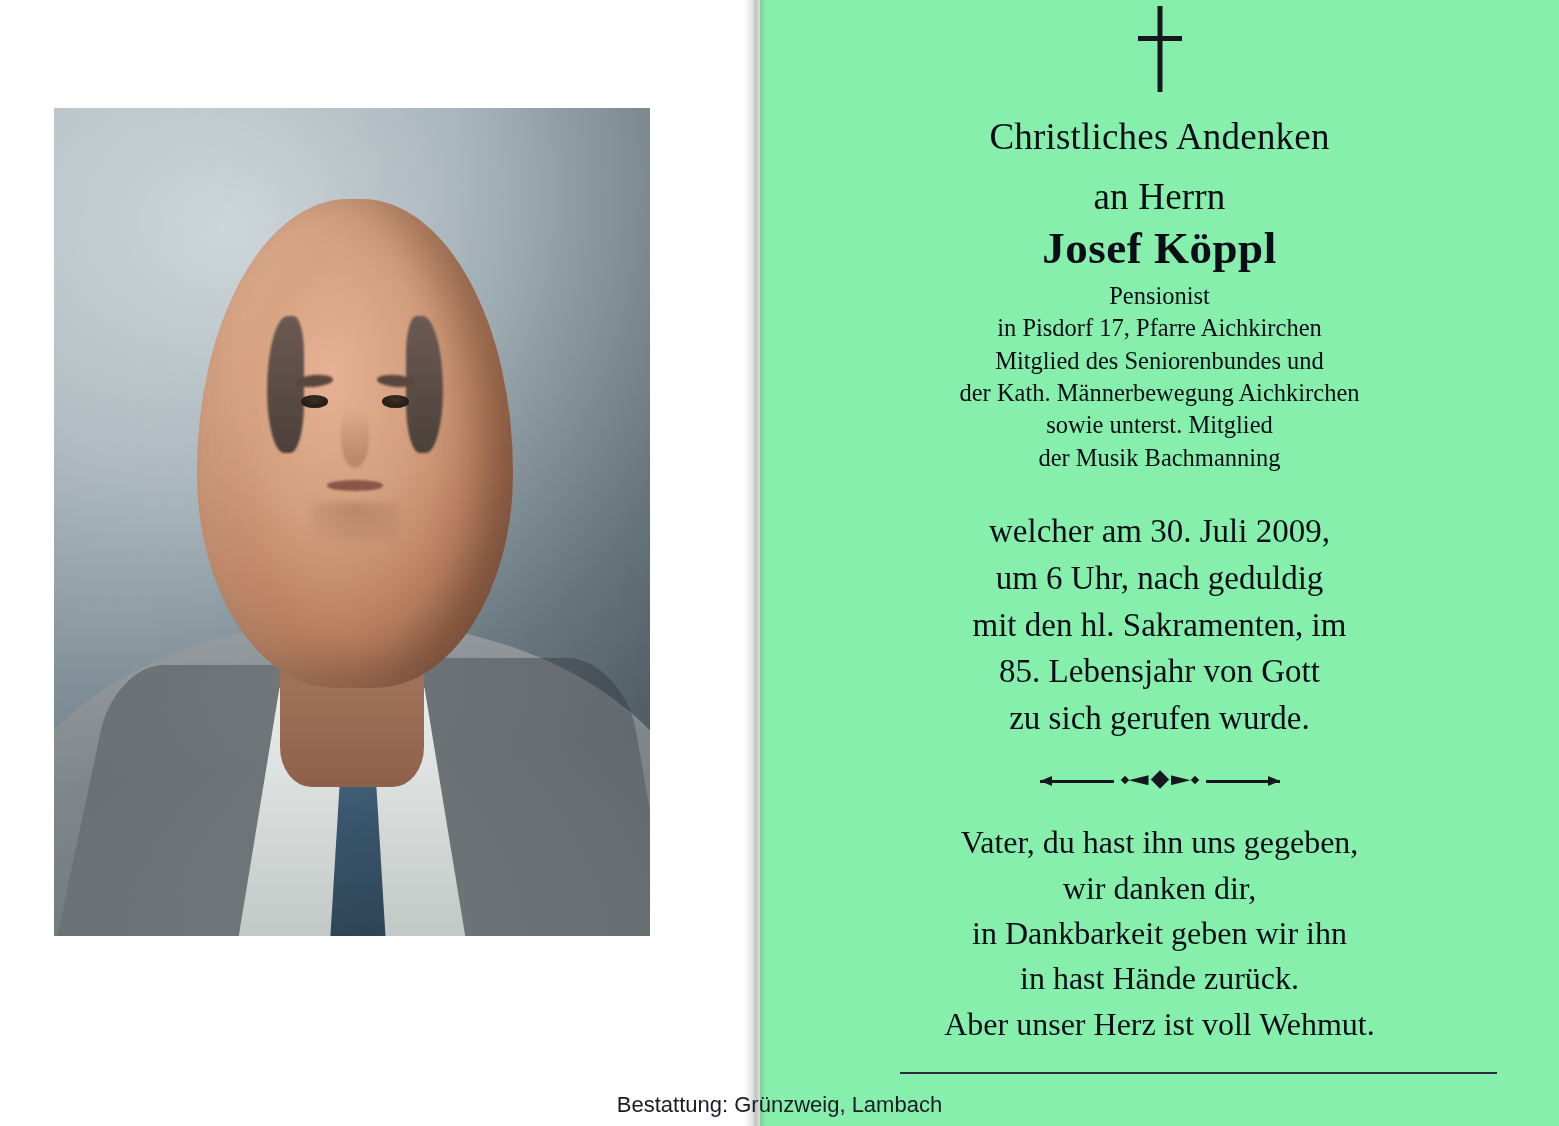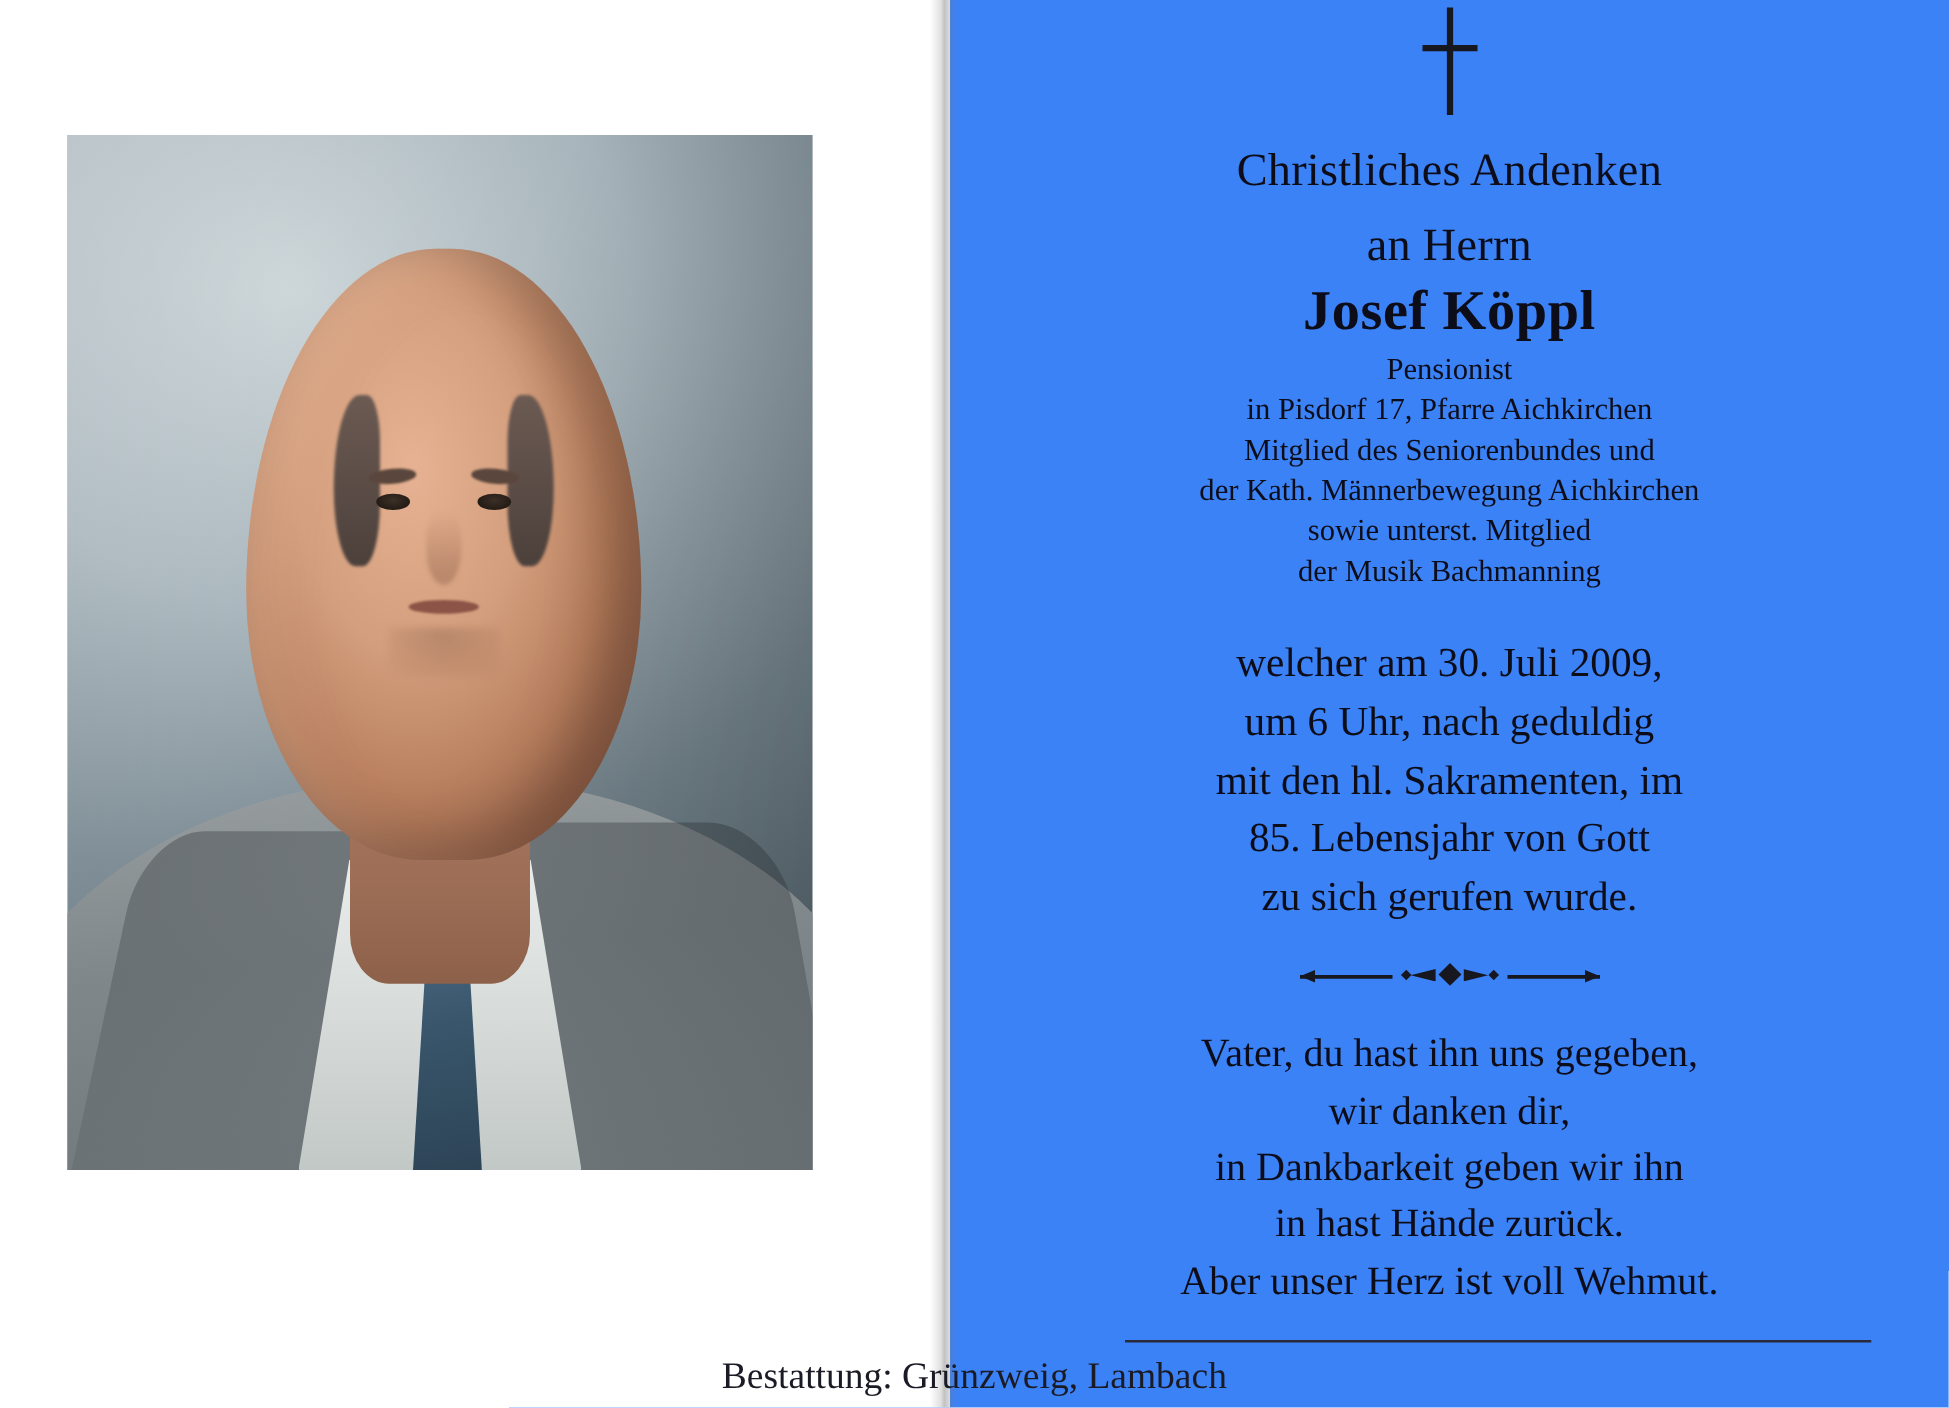--- a/index.html
+++ b/index.html
@@ -13,21 +13,21 @@
     font-family: "Liberation Serif", serif;
     color: #0d0d1a;
     overflow: hidden;
     position: relative;
   }
 
   .card {
     position: absolute;
     inset: 0;
     display: flex;
-    background: #3b82f6;
+    background: #86efac;
   }
 
   
   .left-panel {
     position: relative;
     width: 760px;
     height: 100%;
     flex: 0 0 760px;
     background: #ffffff;
   }
@@ -368,22 +368,22 @@
     height: 2px;
     background: #2a2a3c;
   }
 
   .footer {
     position: absolute;
     left: 0;
     right: 0;
     bottom: 8px;
     text-align: center;
-    font-family: Liberation Serif, serif;
-    font-size: 30px;
+    font-family: Liberation Sans, sans-serif;
+    font-size: 22px;
     color: #1b1b25;
   }
 </style>
 </head>
 <body>
 
 <div class="card">
 
   <div class="left-panel">
     <div class="photo-frame">

